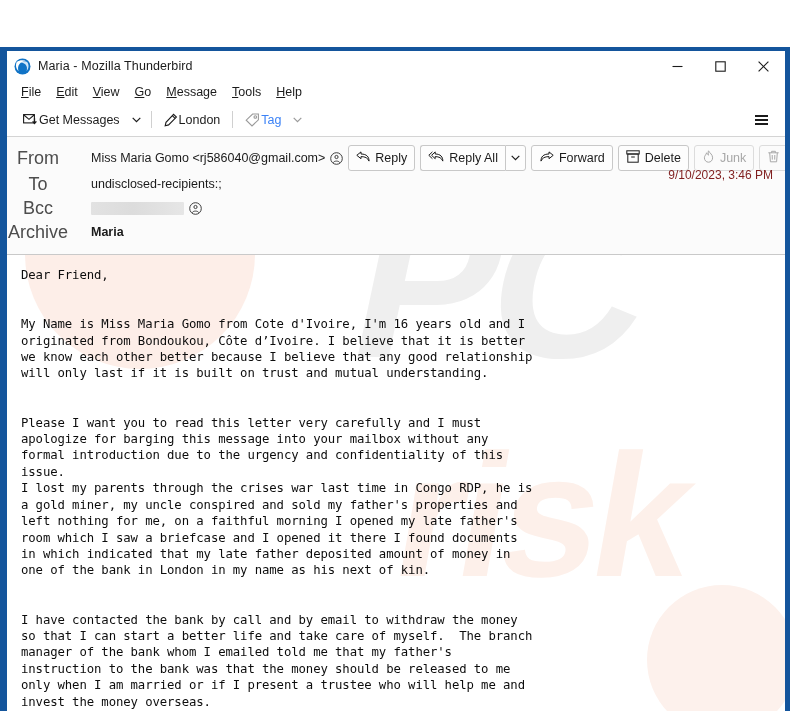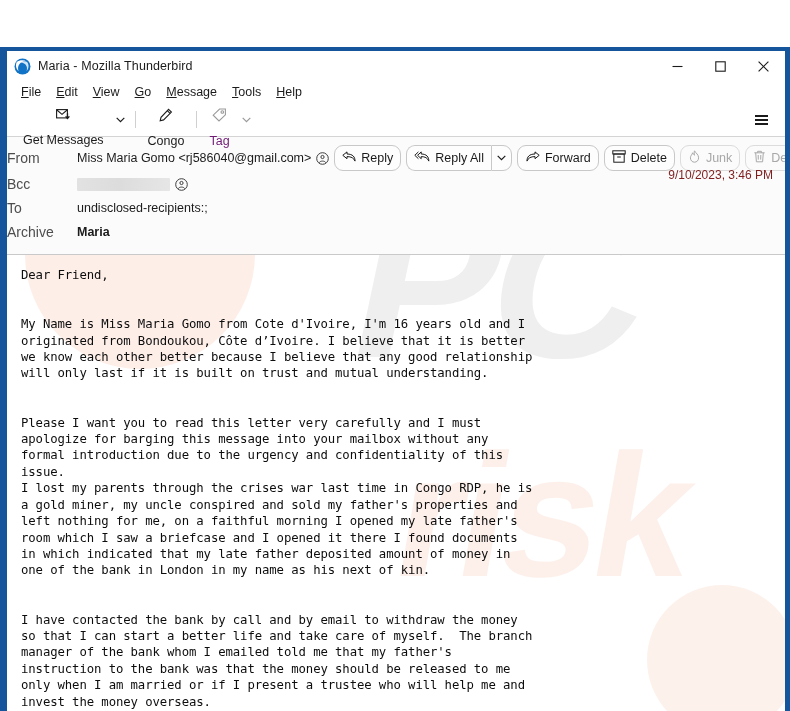--- a/index.html
+++ b/index.html
@@ -99,30 +99,29 @@
     align-items: center;
     background: #ffffff;
     border-bottom: 1px solid #d4d4d4;
     padding-left: 9px;
     position: relative;
     z-index: 5;
   }
   .tbtn {
     display: flex;
     align-items: center;
-    gap: 12px;
+    gap: 1px;
     height: 24px;
     padding: 0 7px;
     border-radius: 3px;
     font-size: 12.5px;
     color: #1b1b1b;
     white-space: nowrap;
-    flex-direction: column;
-  }
-  .tbtn.disabled { color: #701a75; }
+  }
+  .tbtn.disabled { color: #3b82f6; }
   .tbtn .glyph { display: flex; align-items: center; }
   .tsep {
     width: 1px;
     height: 17px;
     background: #d0d0d0;
     margin: 0 5px;
   }
   .chev {
     display: flex;
     align-items: center;
@@ -170,24 +169,24 @@
   }
   .hdr-row {
     display: flex;
     align-items: center;
     min-height: 22px;
     padding: 1px 10px 1px 0;
   }
   .hdr-label {
     width: 62px;
     flex: 0 0 62px;
-    text-align: left;
-    font-size: 14px;
+    text-align: center;
+    font-size: 18px;
     color: #4d4d4d;
-    padding-right: 8px;
+    padding-right: 22px;
     white-space: nowrap;
   }
   .hdr-value {
     font-size: 12.5px;
     color: #1b1b1b;
     display: flex;
     align-items: center;
     gap: 5px;
     white-space: nowrap;
   }
@@ -200,21 +199,21 @@
     padding-right: 4px;
   }
   .abtn {
     display: flex;
     align-items: center;
     gap: 5px;
     height: 24px;
     padding: 0 7px;
     border: 1px solid #c8c8c8;
     background: #fdfdfd;
-    border-radius: 9px;
+    border-radius: 3px;
     font-size: 12.5px;
     color: #1b1b1b;
     white-space: nowrap;
     margin-left: 5px;
   }
   .abtn.disabled { color: #a8a8a8; border-color: #dcdcdc; background: #fbfbfb; }
   .abtn.split-main { border-top-right-radius: 0; border-bottom-right-radius: 0; border-right: none; }
   .abtn.split-chev {
     margin-left: 0;
     padding: 0 5px;
@@ -377,21 +376,21 @@
           </svg>
       </div>
       <div class="tsep"></div>
       <div class="tbtn">
         <span class="glyph">
           <svg width="14" height="14" viewBox="0 0 14 14">
             <path d="M9.6 1.3 L12.4 4.1 L4.6 11.9 L1.2 12.7 L2.0 9.3 Z" fill="none" stroke="#1b1b1b" stroke-width="1.1"></path>
             <line x1="8.3" y1="2.6" x2="11.1" y2="5.4" stroke="#1b1b1b" stroke-width="1.1"></line>
           </svg>
         </span>
-        <span>Congo</span>
+        <span>London</span>
       </div>
       <div class="tsep"></div>
       <div class="tbtn disabled">
         <span class="glyph">
           <svg width="15" height="14" viewBox="0 0 15 14">
             <path d="M7.6 1.0 L13.4 1.0 L13.4 6.8 L7.0 13.0 L1.2 7.2 Z" fill="none" stroke="#9a9a9a" stroke-width="1.1"></path>
             <circle cx="10.3" cy="4.0" r="1.3" fill="none" stroke="#9a9a9a" stroke-width="1.1"></circle>
           </svg>
         </span>
         <span>Tag</span>
@@ -481,40 +480,40 @@
                 <line x1="7.8" y1="5.0" x2="7.7" y2="9.6" stroke="#a8a8a8" stroke-width="1"></line>
               </svg>
             </span>
             <span>Delete</span>
           </div>
 
         </div>
       </div>
 
       <div class="hdr-row">
+        <span class="hdr-label">To</span>
+        <span class="hdr-value">
+          <span>undisclosed-recipients:;</span>
+        </span>
+      </div>
+
+      <div class="hdr-row">
         <span class="hdr-label">Bcc</span>
         <span class="hdr-value">
           <span class="redact"></span>
           <span class="circ-icon">
             <svg width="13" height="13" viewBox="0 0 13 13">
               <circle cx="6.5" cy="6.5" r="5.8" fill="none" stroke="#3d3d3d" stroke-width="1"></circle>
               <circle cx="6.5" cy="5.0" r="1.6" fill="none" stroke="#3d3d3d" stroke-width="1"></circle>
               <path d="M3.4 10.6 C3.9 8.6 9.1 8.6 9.6 10.6" fill="none" stroke="#3d3d3d" stroke-width="1"></path>
             </svg>
           </span>
         </span>
       </div>
 
-      <div class="hdr-row">
-        <span class="hdr-label">To</span>
-        <span class="hdr-value">
-          <span>undisclosed-recipients:;</span>
-        </span>
-      </div>
-
 
       <div class="hdr-row">
         <span class="hdr-label">Archive</span>
         <span class="hdr-value bold">
           <span>Maria</span>
         </span>
       </div>
 
       <div class="timestamp">9/10/2023, 3:46 PM</div>
     </div>

